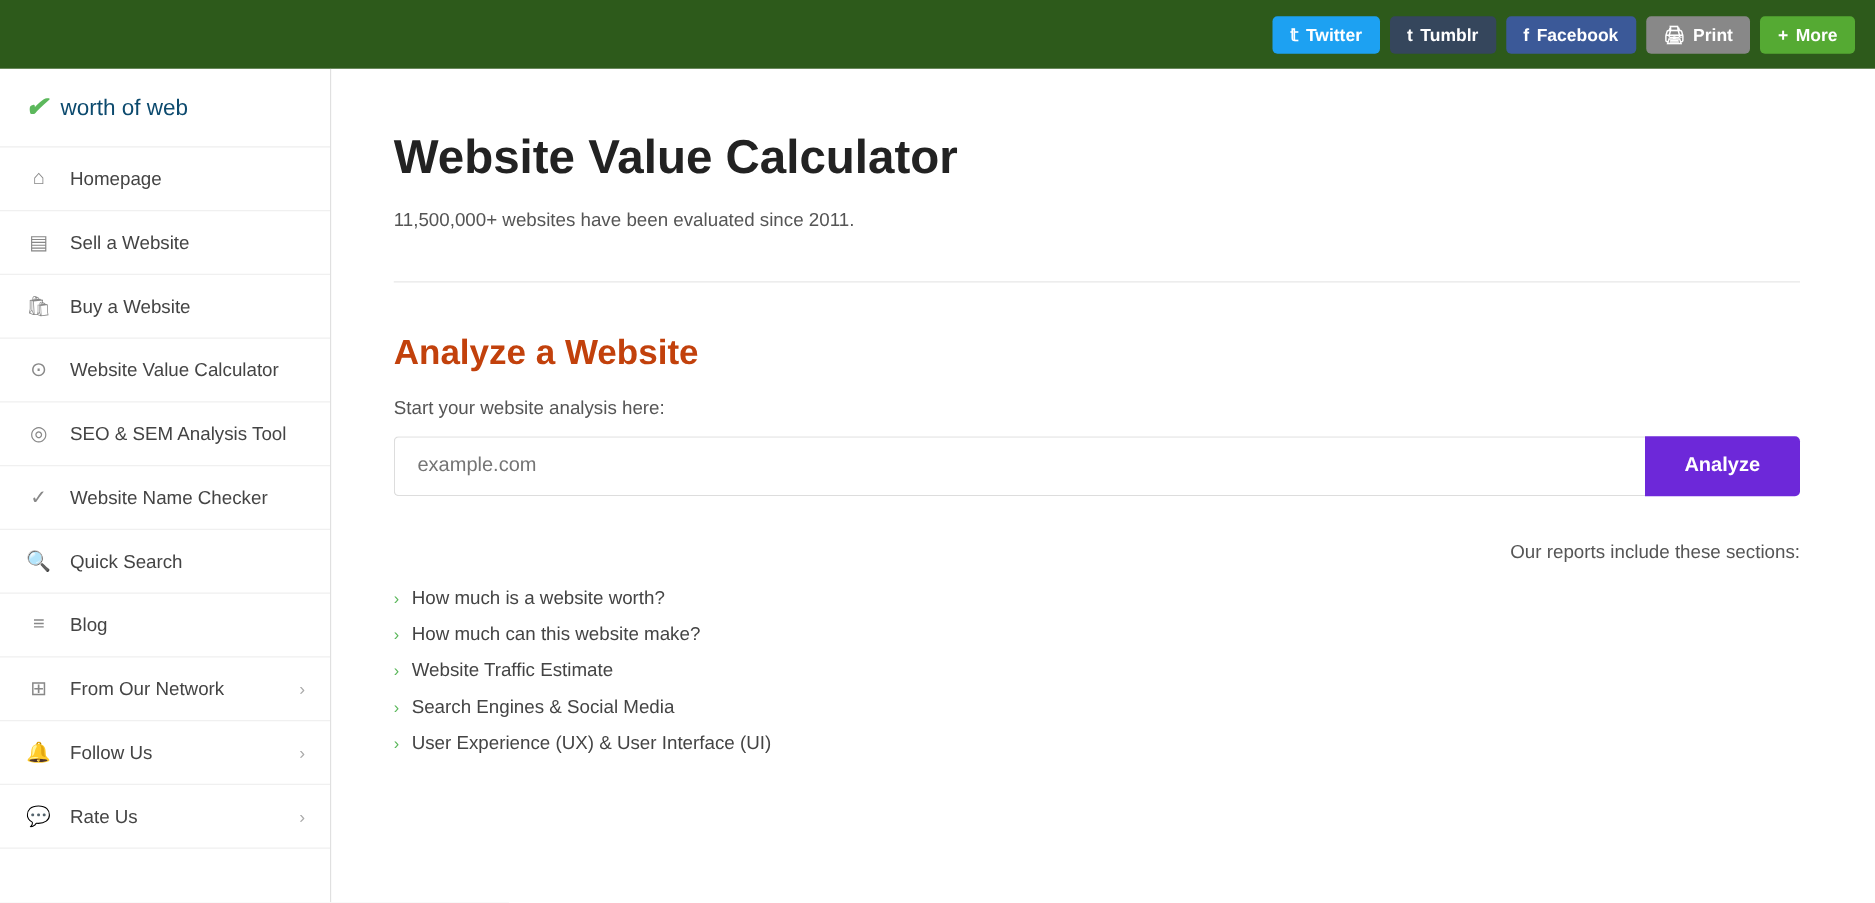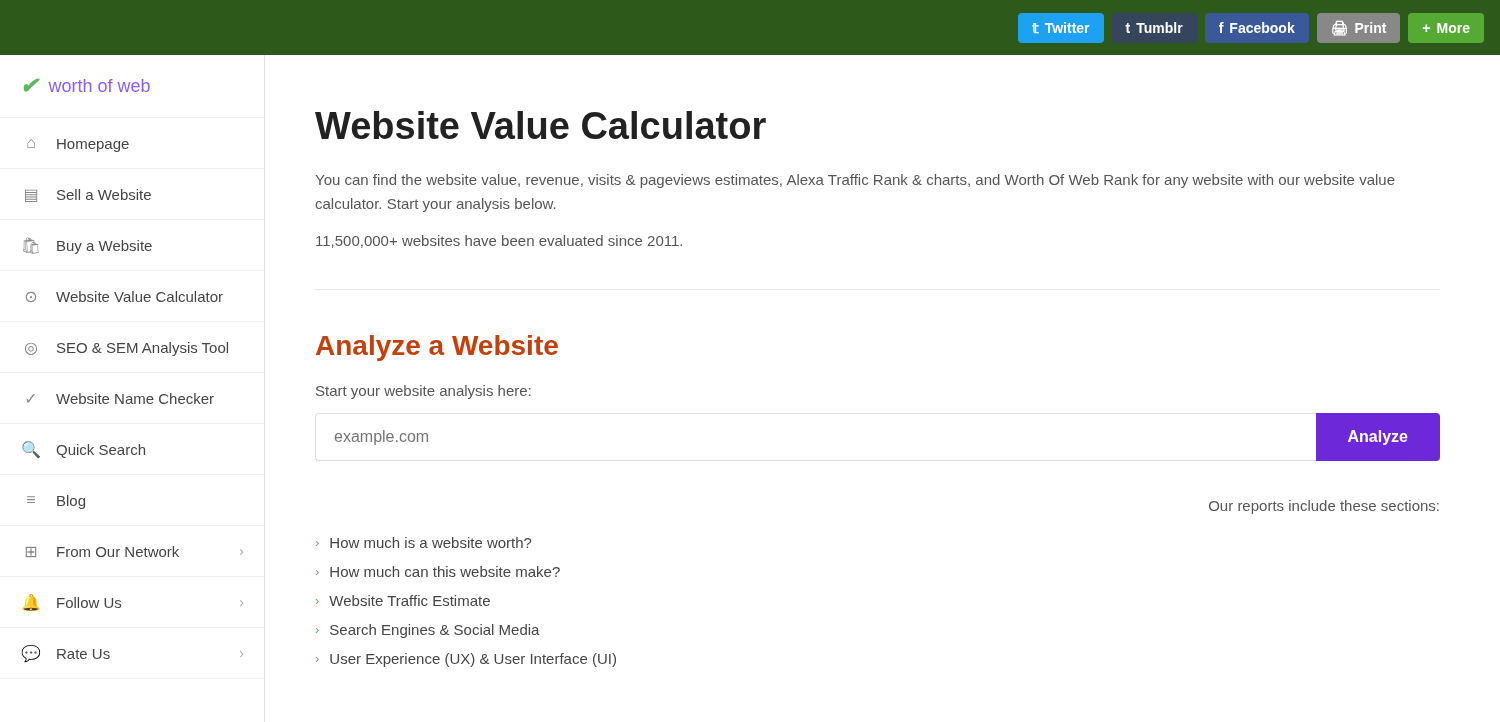--- a/index.html
+++ b/index.html
@@ -53,21 +53,21 @@
     #logo-area {
       padding: 18px 20px;
       border-bottom: 1px solid #eee;
       display: flex;
       align-items: center;
       gap: 8px;
     }
 
     .logo-text {
       font-size: 18px;
-      color: #8b5cf6;
+      color: #0c4a6e;
     }
 
     .nav-item {
       display: flex;
       align-items: center;
       padding: 14px 20px;
       gap: 14px;
       cursor: pointer;
       color: #444;
       font-size: 15px;
@@ -293,21 +293,20 @@
       <div class="nav-item">
       <span class="nav-icon">💬</span>
       <span>Rate Us</span>
       <span class="nav-chevron">›</span>
     </div>
     </div>
 
   <div id="content">
     <div id="content-inner">
       <h1 class="page-title">Website Value Calculator</h1>
-      <p class="page-description">You can find the website value, revenue, visits &amp; pageviews estimates, Alexa Traffic Rank &amp; charts, and Worth Of Web Rank for any website with our website value calculator. Start your analysis below.</p>
       <p class="stats-text">11,500,000+ websites have been evaluated since 2011.</p>
 
       <div class="divider"></div>
 
       <h2 class="section-title">Analyze a Website</h2>
       <p class="analyze-label">Start your website analysis here:</p>
 
       <div class="analyze-form">
         <input class="analyze-input" type="text" placeholder="example.com" style="">
         <button class="analyze-button">Analyze</button>

